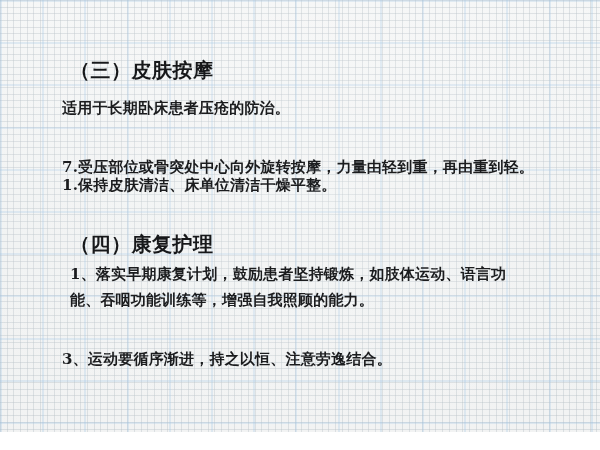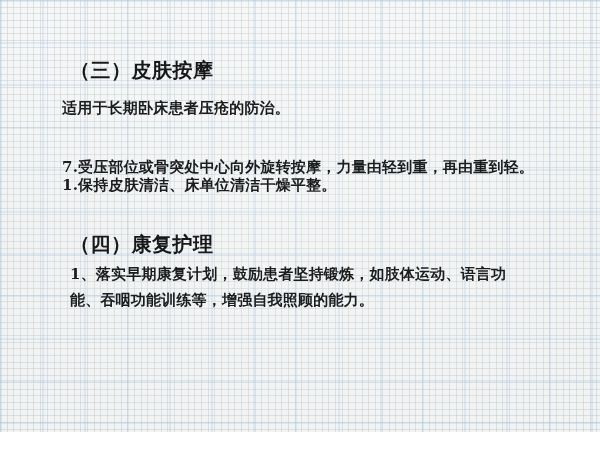--- a/index.html
+++ b/index.html
@@ -116,15 +116,16 @@
     <div class="para" id="para-item-1">1.保持皮肤清洁、床单位清洁干燥平整。</div>
 
     <div class="para" id="para-item-2">7.受压部位或骨突处中心向外旋转按摩，力量由轻到重，再由重到轻。</div>
 
 
     <div class="heading" id="heading-2">（四）康复护理</div>
 
     <div class="para wrapped" id="para-b-item-1">1、落实早期康复计划，鼓励患者坚持锻炼，如肢体运动、语言功能、吞咽功能训练等，增强自我照顾的能力。</div>
 
 
+    <div class="para" id="para-b-item-3">3、运动要循序渐进，持之以恒、注意劳逸结合。</div>
 
   </div>
 </div>
 
 </body></html>

